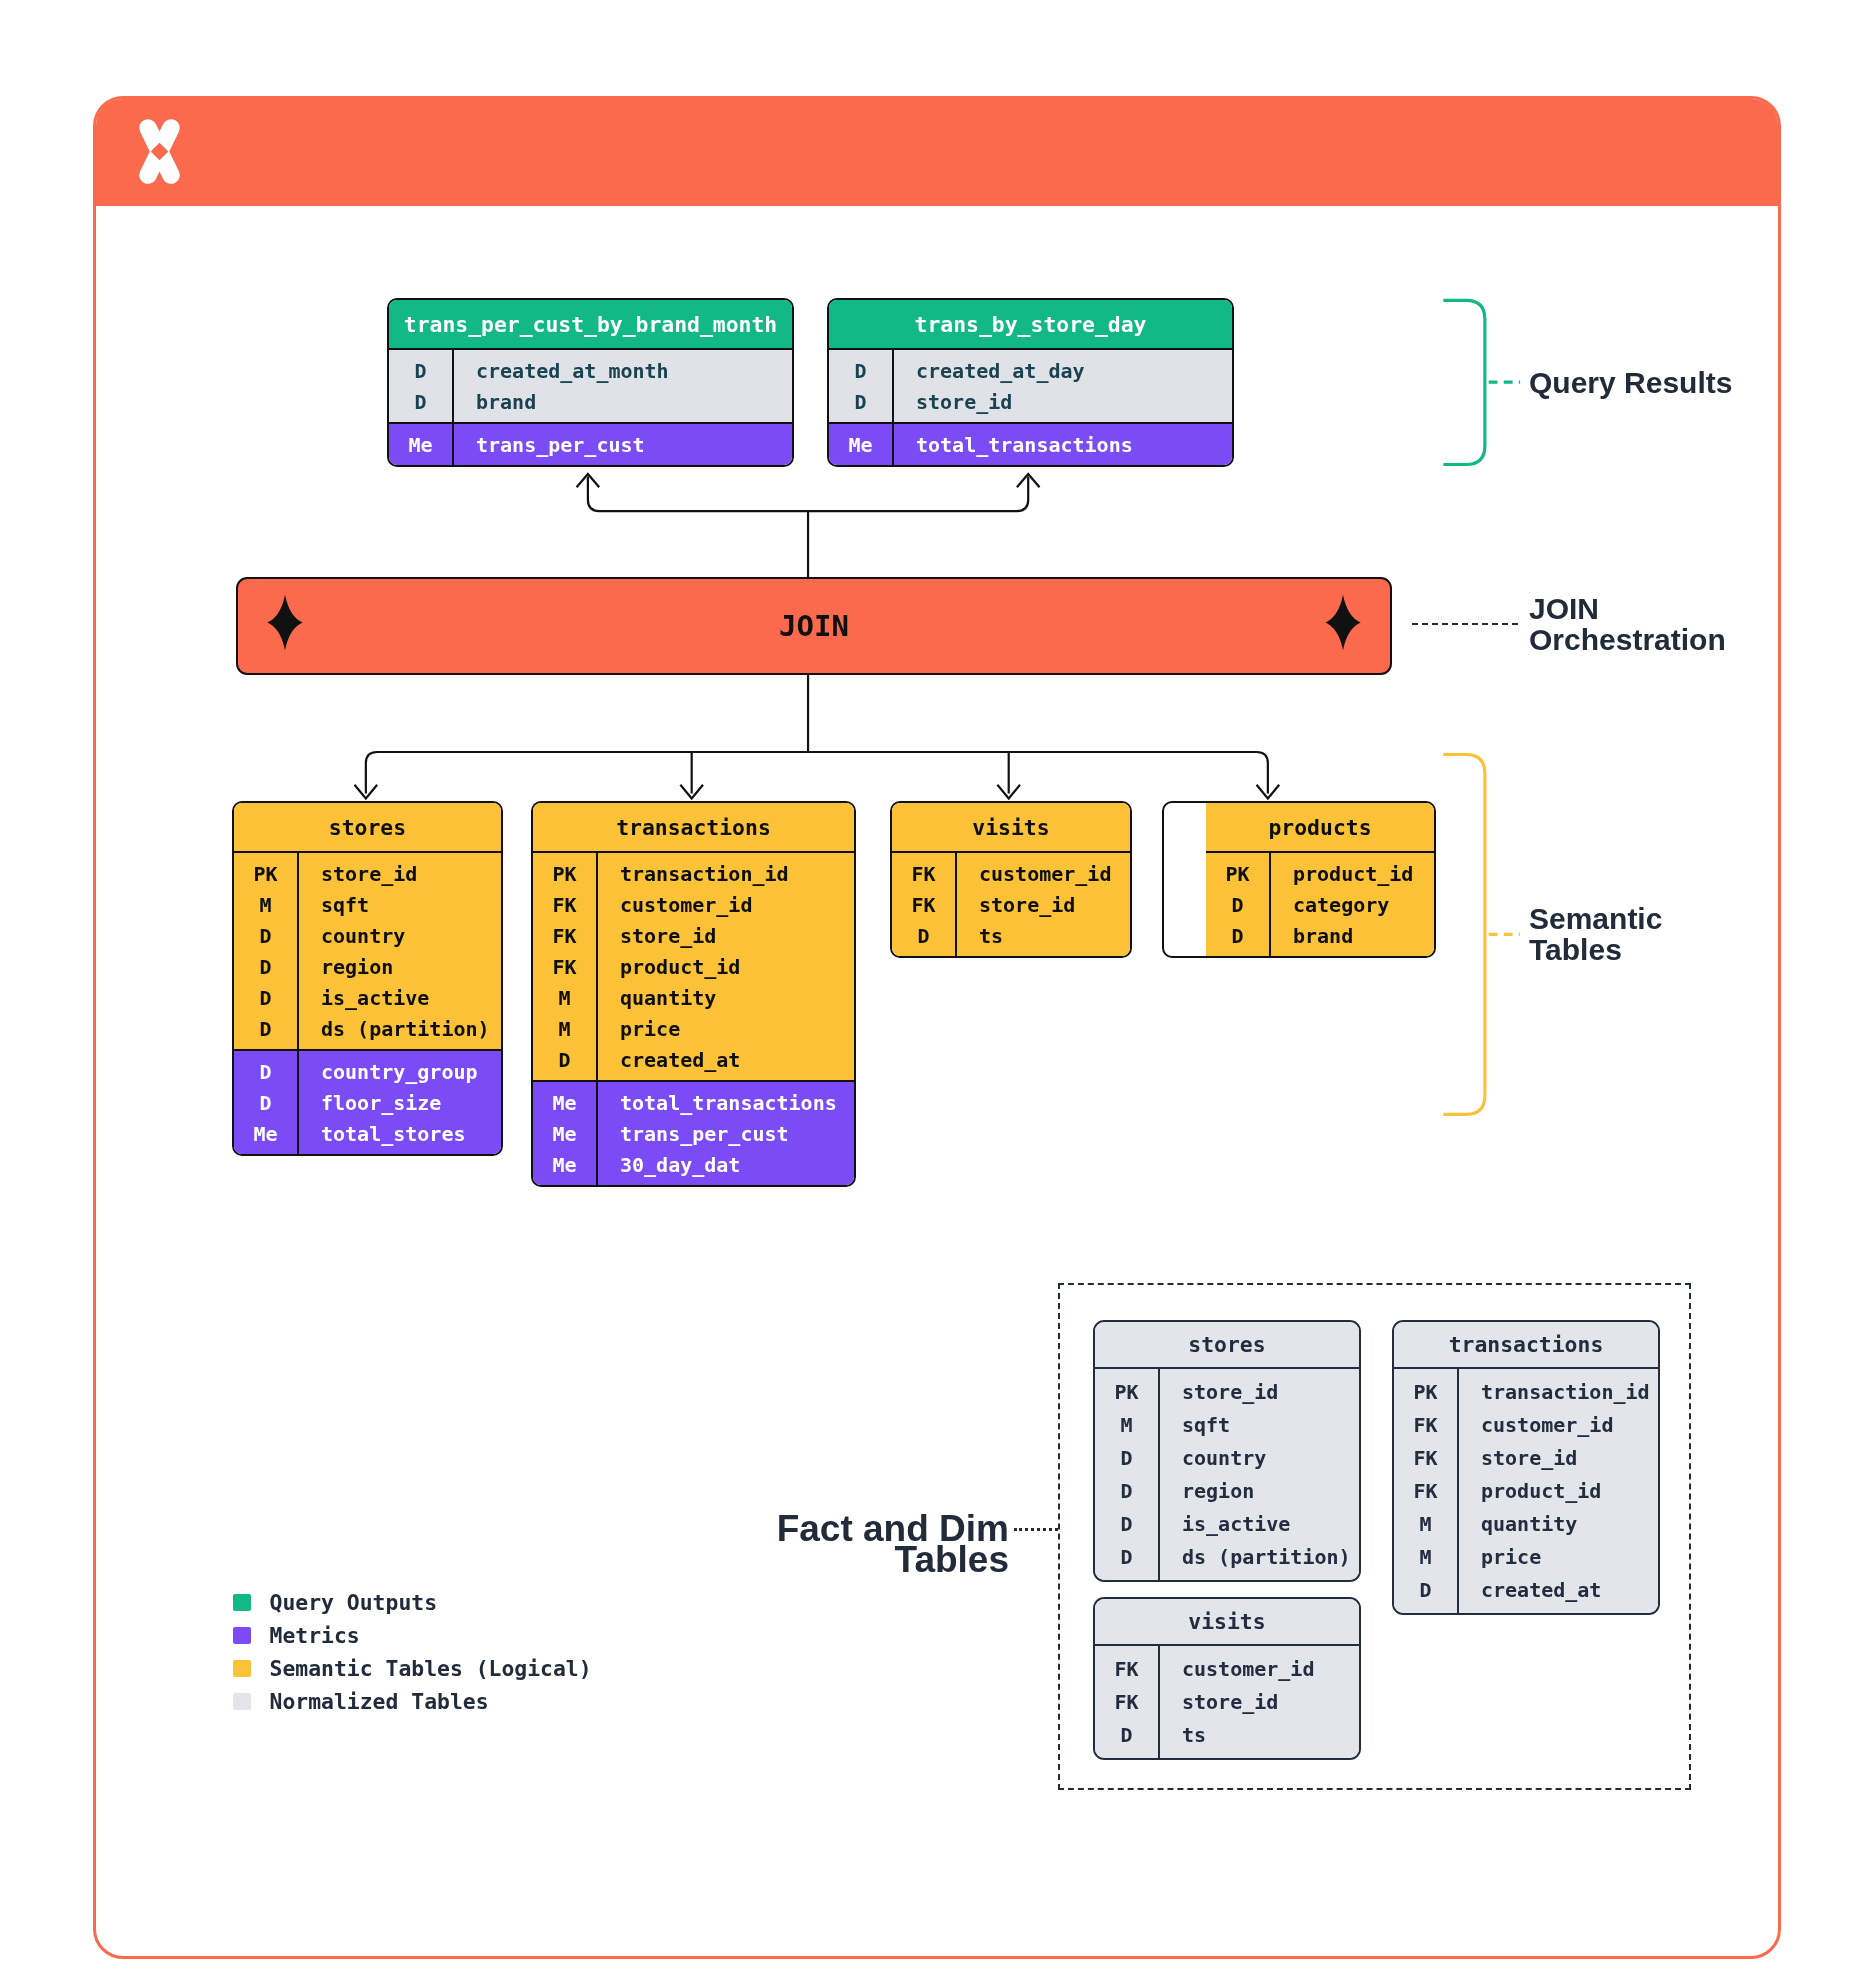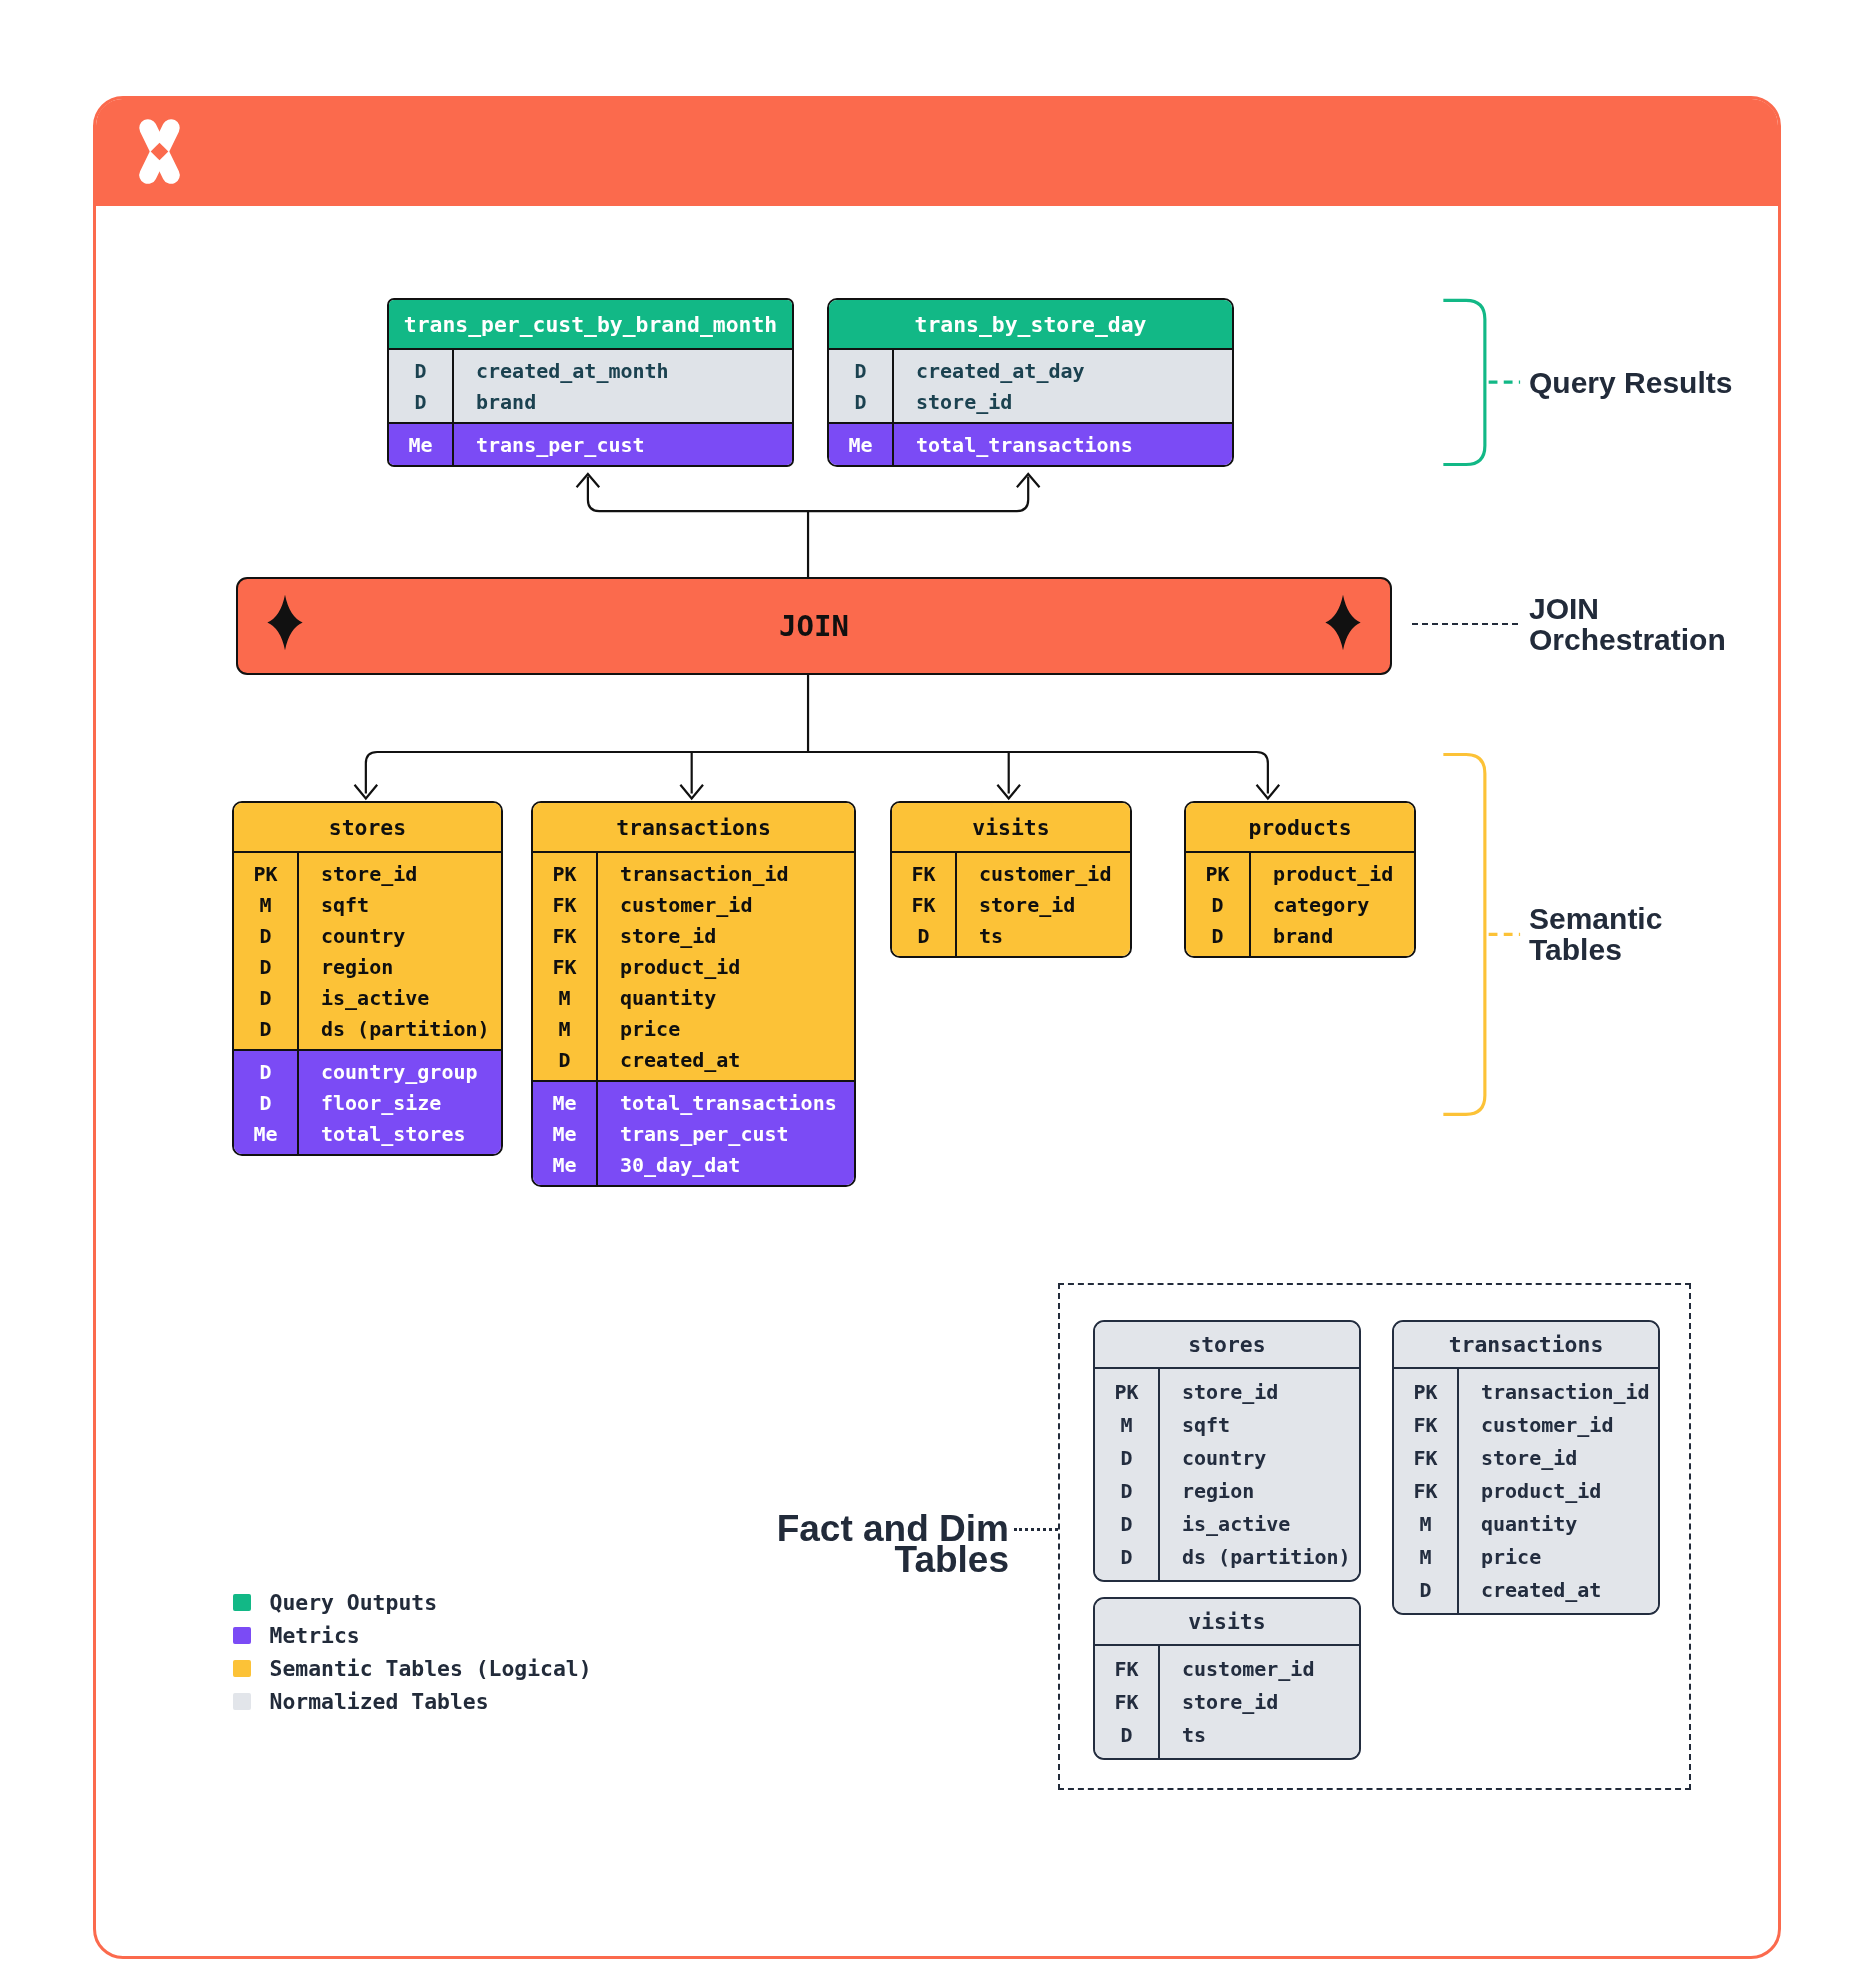--- a/index.html
+++ b/index.html
@@ -98,21 +98,21 @@
       <path d="M1845 1090 L1863 1112 L1881 1090"></path>
     </g>
     <g fill="none">
       <path d="M2142 320 H2178 Q2208 320 2208 350 V551 Q2208 581 2178 581 H2142" stroke="#12B886" stroke-width="5"></path>
       <path d="M2214 450 H2264" stroke="#12B886" stroke-width="5" stroke-dasharray="14 10"></path>
       <path d="M2142 1042 H2178 Q2208 1042 2208 1072 V1584 Q2208 1614 2178 1614 H2142" stroke="#FCC237" stroke-width="5"></path>
       <path d="M2214 1328 H2264" stroke="#FCC237" stroke-width="5" stroke-dasharray="14 10"></path>
     </g>
   </svg>
 
-  <div class="tbl green" style="left:291px;top:199px;width:403px;border-radius:7px;">
+  <div class="tbl green" style="left:291px;top:199px;width:403px;">
     <div class="hd">
           <span>trans_per_cust_by_brand_month</span>
         </div>
     <div class="sec a">
       <div class="row">
             <span class="key">D</span>
             <span class="nm">created_at_month</span>
           </div>
       <div class="row">
             <span class="key">D</span>
@@ -272,21 +272,21 @@
             <span class="key">FK</span>
             <span class="nm">store_id</span>
           </div>
       <div class="row">
             <span class="key">D</span>
             <span class="nm">ts</span>
           </div>
     </div>
   </div>
 
-  <div class="tbl yellow" style="left:1088px;top:702px;width:228px;">
+  <div class="tbl yellow" style="left:1066px;top:702px;width:228px;padding-left:42px;">
     <div class="hd">
           <span>products</span>
         </div>
     <div class="sec a">
       <div class="row">
             <span class="key">PK</span>
             <span class="nm">product_id</span>
           </div>
       <div class="row">
             <span class="key">D</span>

